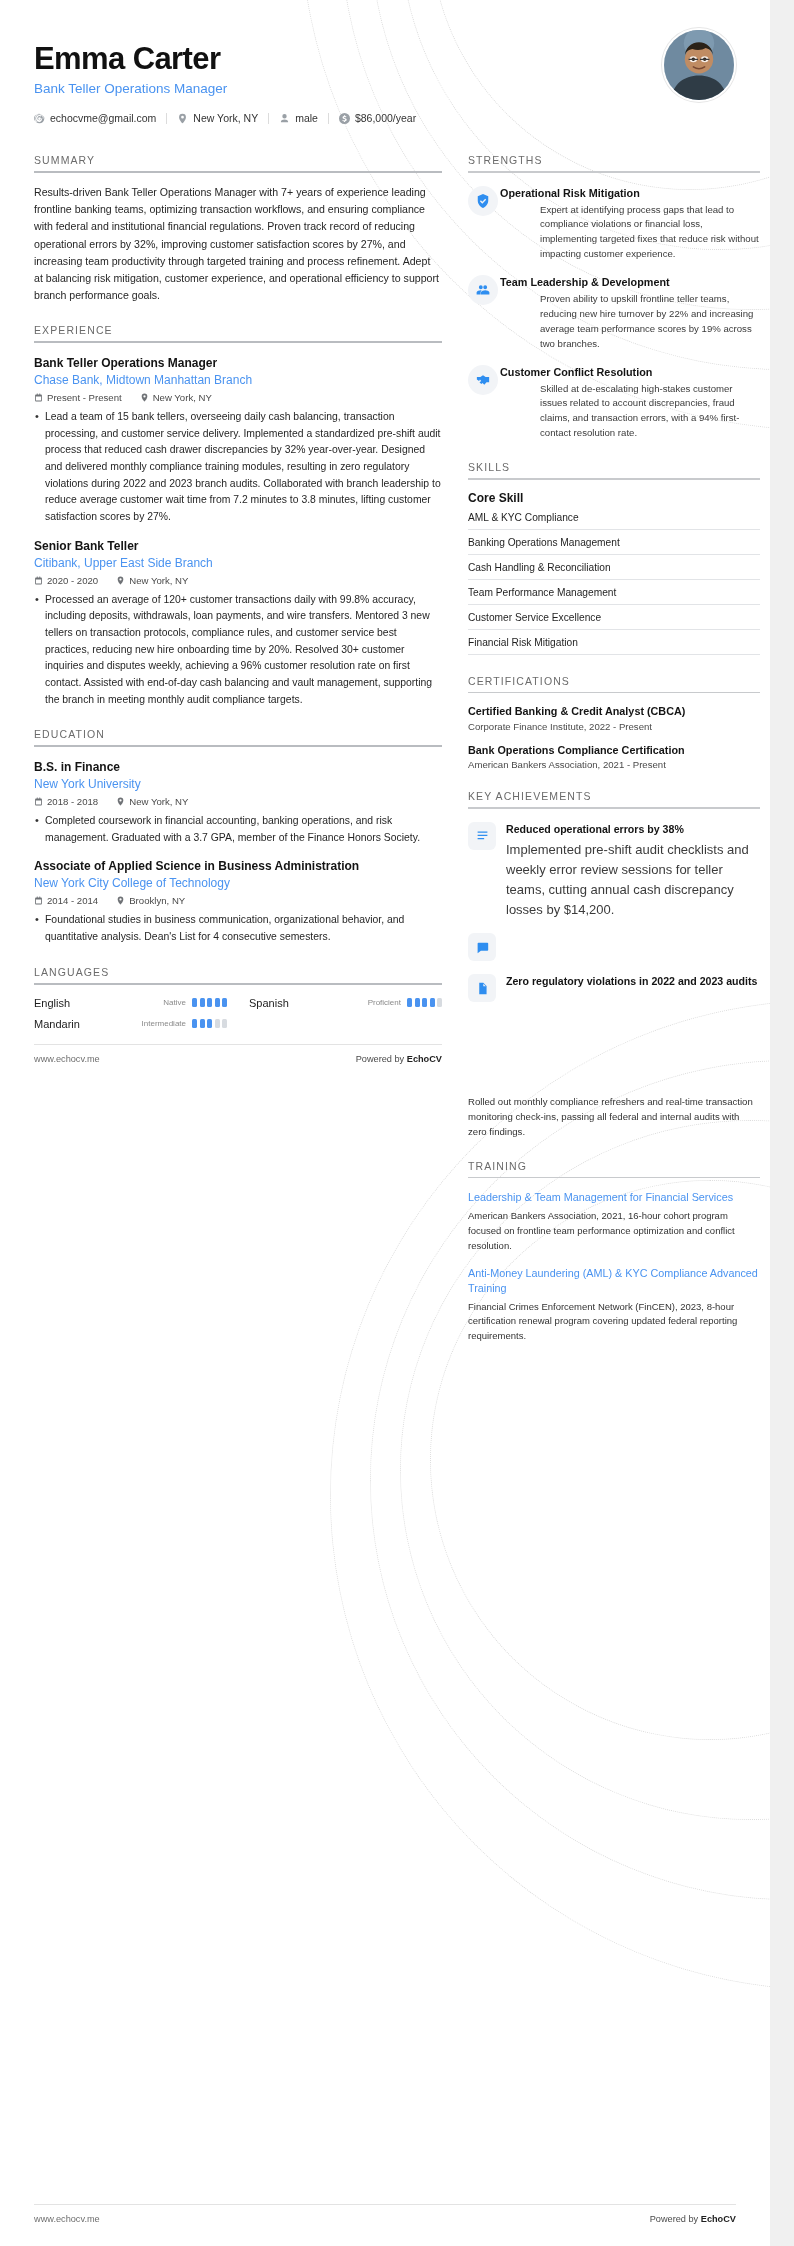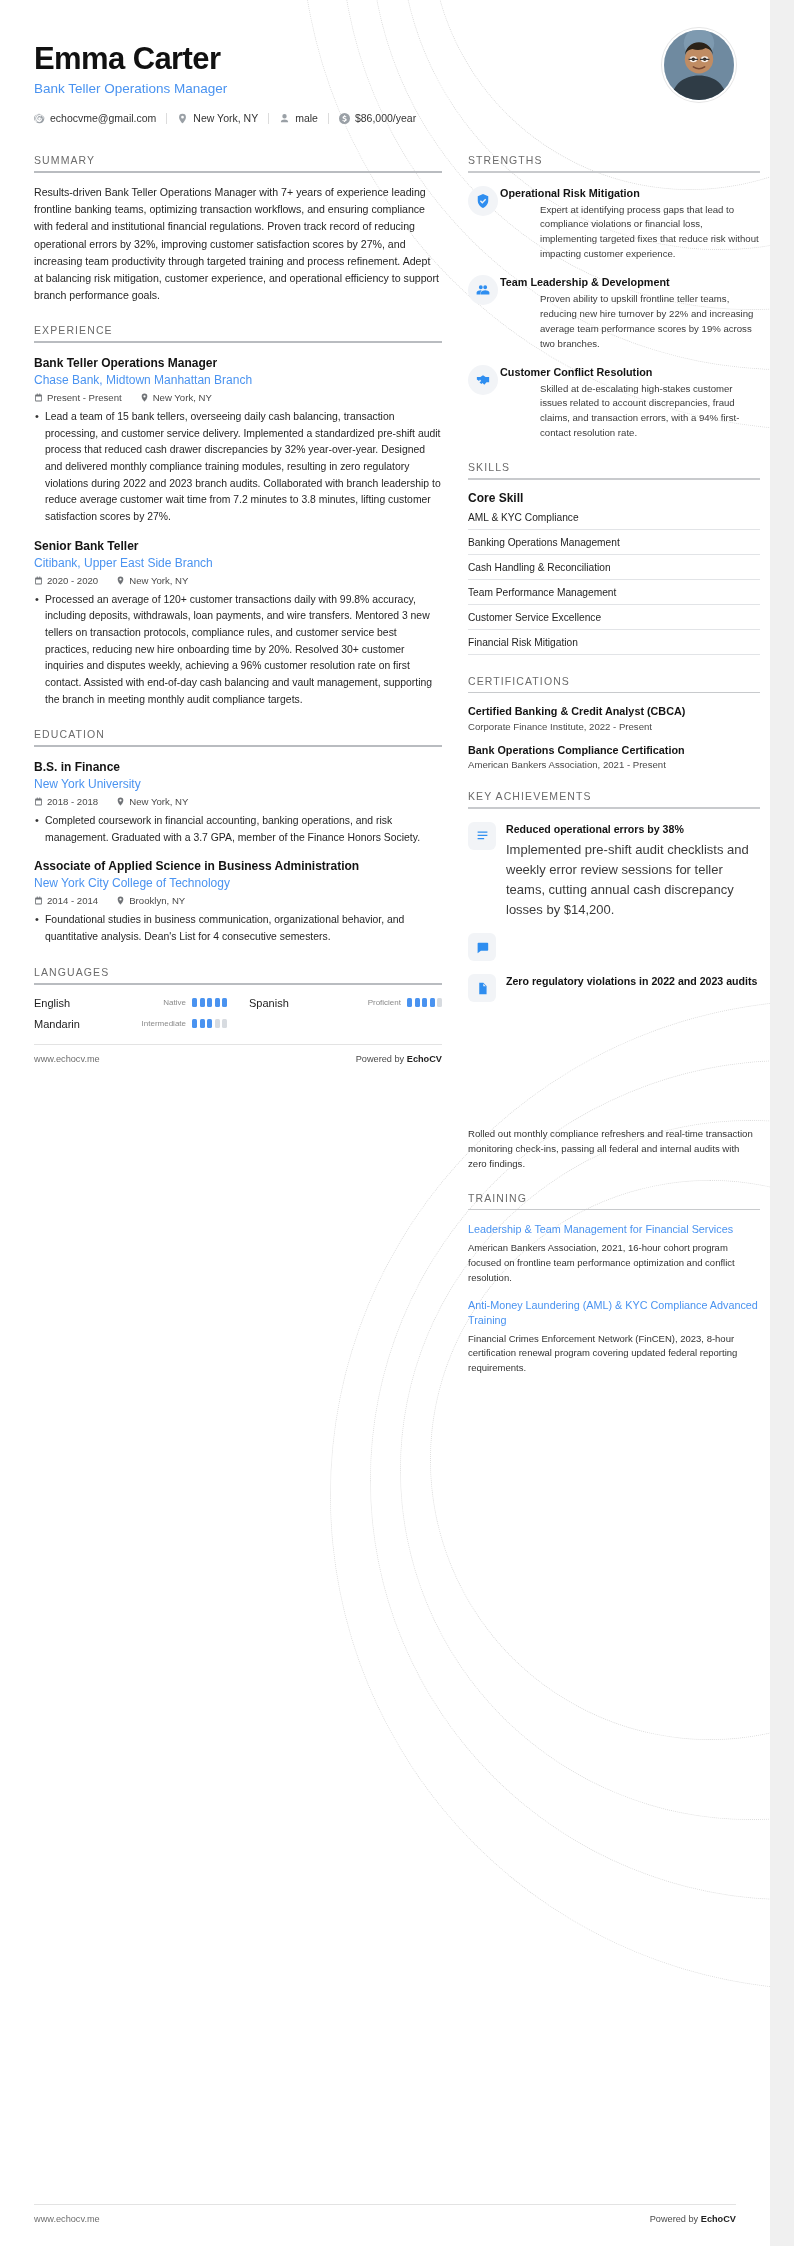--- a/index.html
+++ b/index.html
@@ -149,21 +149,21 @@
     display: flex; justify-content: space-between; align-items: center;
     border-top: 1px solid #e3e3e3;
     padding-top: 9px; margin-top: 14px;
   }
   .footer-url { font-size: 9.2px; color: #6e6e6e; }
   .footer-brand { font-size: 9.2px; color: #4a4a4a; }
   .footer-brand b { color: #1f1f1f; }
 
   .spacer-band { height: 30px; }
   .cont-block { margin-top: 0; }
-  .cont-text { font-size: 9.6px; line-height: 1.6; color: #333; margin-top: 32px; }
+  .cont-text { font-size: 9.6px; line-height: 1.6; color: #333; }
   .bottom-footer {
     position: absolute; left: 34px; right: 34px; bottom: 22px; z-index: 2;
     display: flex; justify-content: space-between; align-items: center;
     border-top: 1px solid #e3e3e3; padding-top: 9px;
   }
 </style>
 </head>
 <body>
 
 <div class="page">

